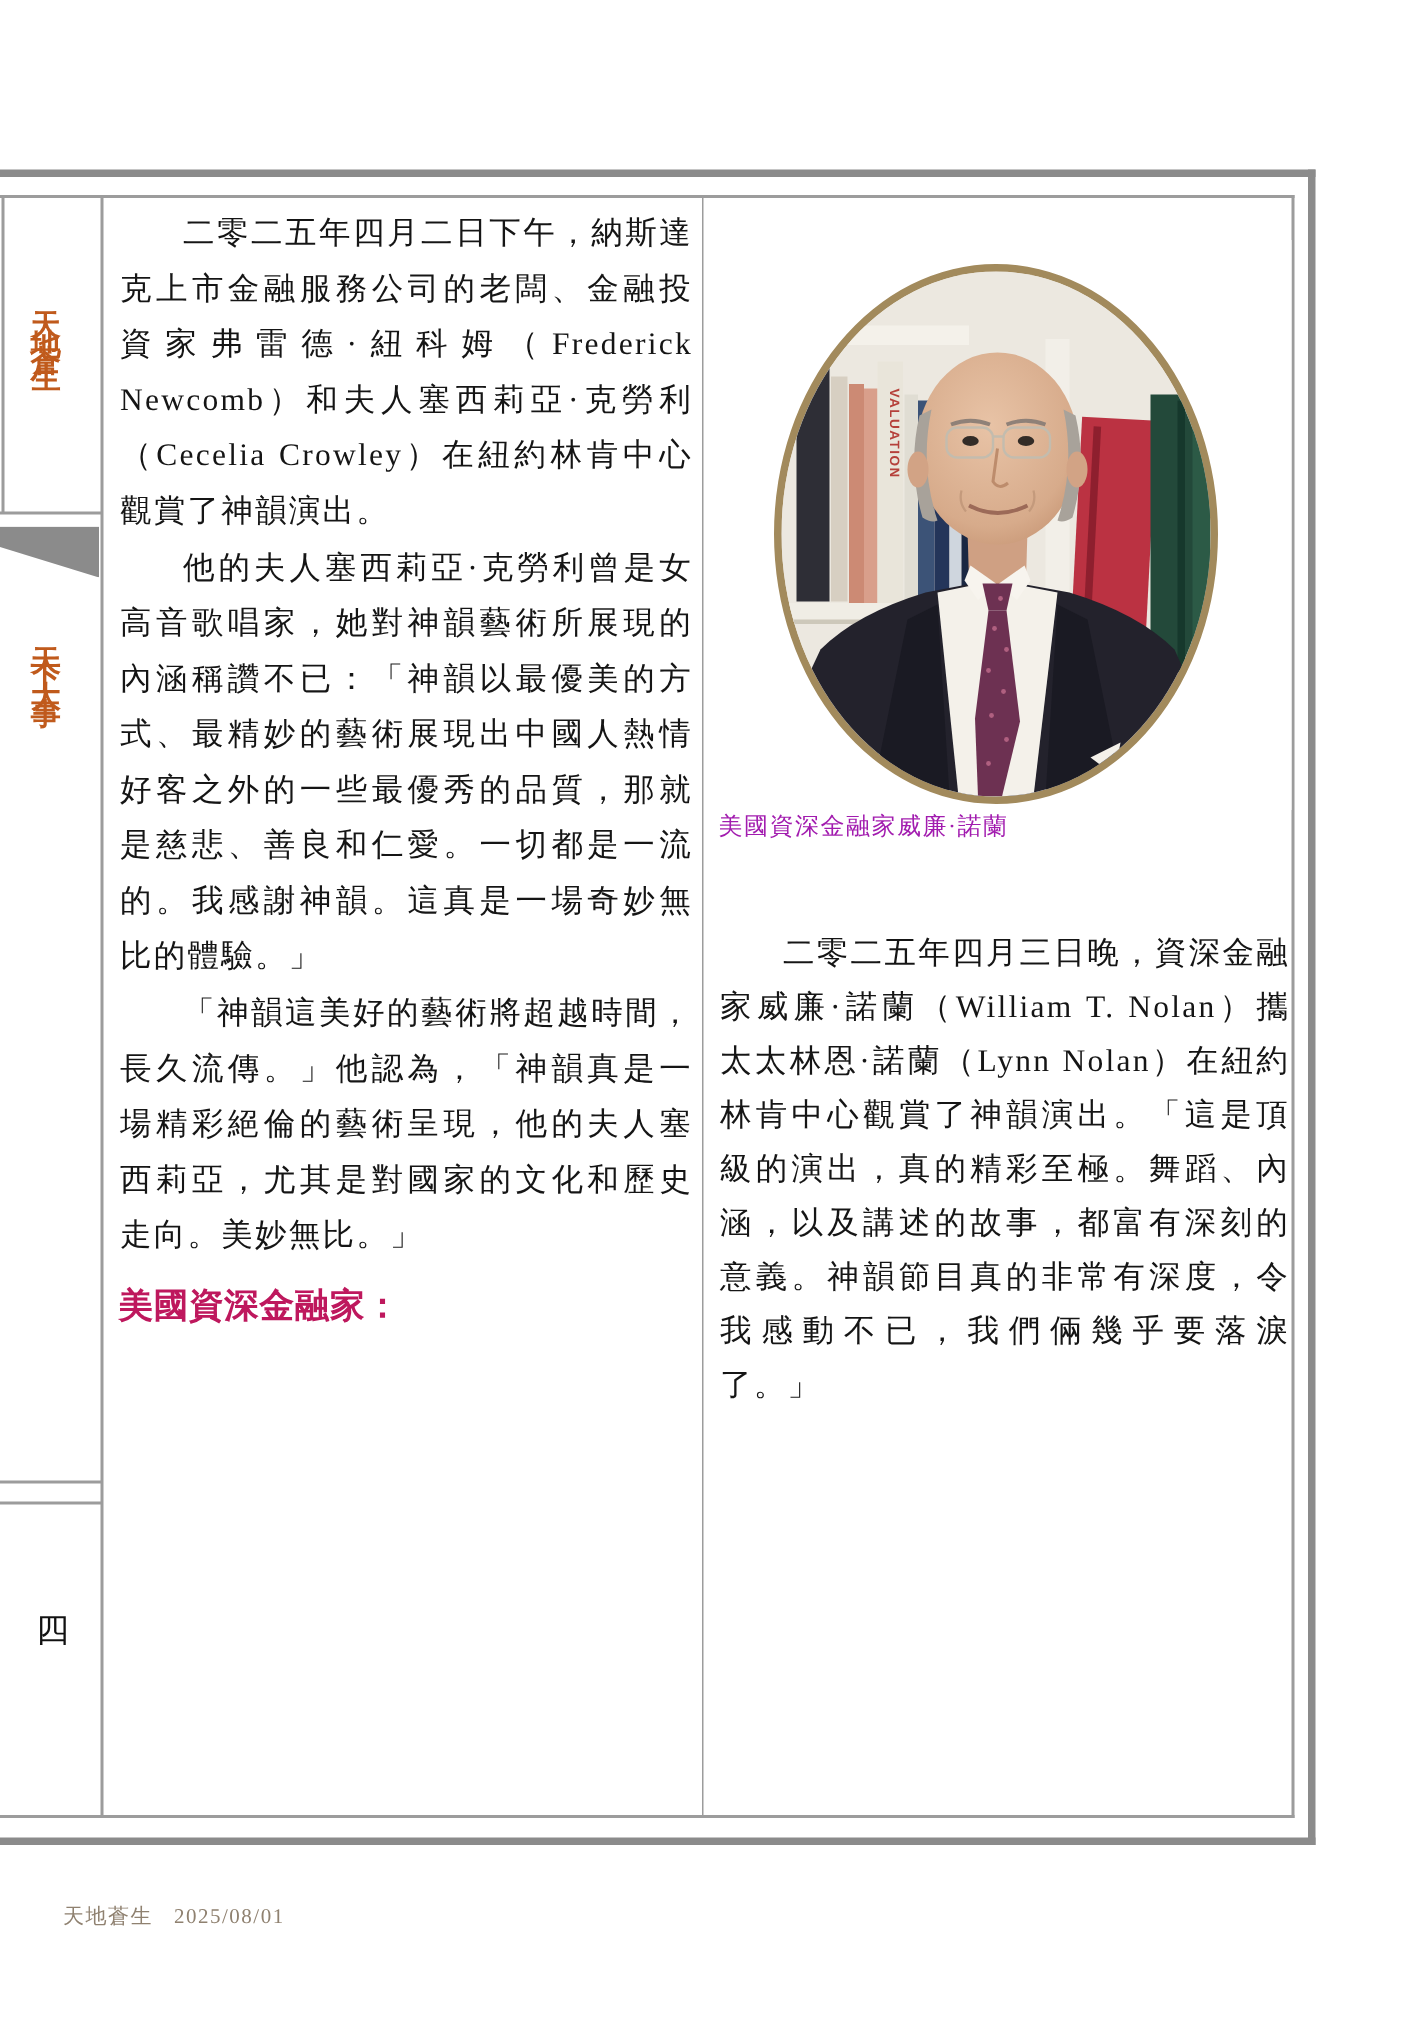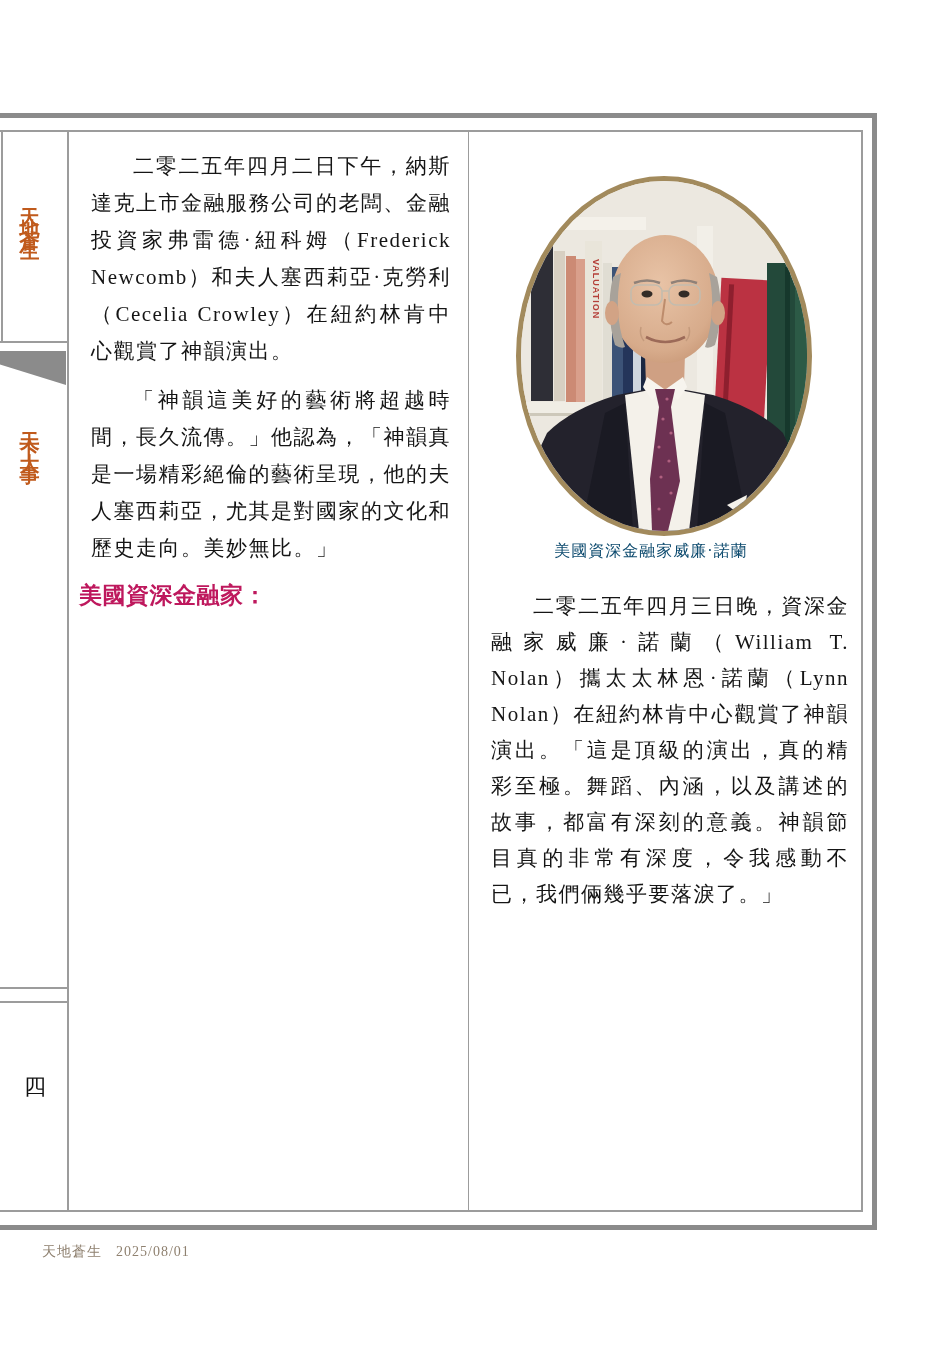--- a/index.html
+++ b/index.html
@@ -16,41 +16,41 @@
     color:#c05a1c;font-size:20px;letter-spacing:11px;font-weight:bold;
   }
   .wedge{
     position:absolute;left:0;top:351px;width:66px;height:34px;background:#8b8b8b;
     clip-path:polygon(0 0,100% 0,100% 100%,0 40%);
   }
   .page-num{position:absolute;left:24px;top:1072px;font-size:22px;color:#111;}
   
   .col{position:absolute;text-align:justify;}
   .col p{
-    margin:12px;text-indent:2em;font-size:21px;letter-spacing:1.5px;
+    margin:1px;text-indent:2em;font-size:21px;letter-spacing:1.5px;
   }
   .col-left{left:79px;top:136px;width:384px;}
   .col-left p{line-height:37px;}
-  .col-right{left:479px;top:576px;width:382px;}
+  .col-right{left:479px;top:616px;width:382px;}
   .col-right p{line-height:36px;}
   .heading{margin-top:12px;color:#be185d;font-weight:bold;font-size:23px;line-height:34px;letter-spacing:0.5px;}
   .heading div{white-space:nowrap;}
   
   .photo-area{position:absolute;left:479px;top:160px;width:382px;height:380px;background:#ffffff;}
   .oval{
     position:absolute;left:37px;top:16px;width:286px;height:350px;
     border:5px solid #a28a5c;border-radius:50%;overflow:hidden;background:#ece8e0;
   }
   .oval svg{display:block;width:100%;height:100%;}
   .caption{
-    position:absolute;left:460px;top:541px;width:382px;text-align:center;
-    font-size:16px;letter-spacing:1px;color:#0c4a6e;
+    position:absolute;left:479px;top:541px;width:382px;text-align:left;
+    font-size:16px;letter-spacing:1px;color:#a21caf;
   }
   
-  .footer{position:absolute;left:42px;top:1243px;font-size:14px;color:#8f8170;letter-spacing:1px;}
+  .footer{position:absolute;left:42px;top:1269px;font-size:14px;color:#8f8170;letter-spacing:1px;}
   .footer span{margin-right:14px;}
 </style>
 </head>
 <body>
 
 <div class="page">
 
   <div class="bar" style="left:0;top:113px;width:877px;height:5px;"></div>
   <div class="bar" style="left:872px;top:113px;width:5px;height:1117px;"></div>
   <div class="bar" style="left:0;top:1225px;width:877px;height:5px;"></div>
@@ -66,20 +66,21 @@
   <div class="wedge"></div>
   <div class="thin" style="left:0;top:987px;width:68px;height:2px;"></div>
   <div class="thin" style="left:0;top:1001px;width:68px;height:2px;"></div>
 
   <div class="v-tab" style="left:17px;top:192px;">天地蒼生</div>
   <div class="v-tab" style="left:17px;top:416px;">天下大事</div>
   <div class="page-num">四</div>
 
   <div class="col col-left">
     <p>二零二五年四月二日下午，納斯達克上市金融服務公司的老闆、金融投資家弗雷德·紐科姆（Frederick Newcomb）和夫人塞西莉亞·克勞利（Cecelia Crowley）在紐約林肯中心觀賞了神韻演出。</p>
+    <p>他的夫人塞西莉亞·克勞利曾是女高音歌唱家，她對神韻藝術所展現的內涵稱讚不已：「神韻以最優美的方式、最精妙的藝術展現出中國人熱情好客之外的一些最優秀的品質，那就是慈悲、善良和仁愛。一切都是一流的。我感謝神韻。這真是一場奇妙無比的體驗。」</p>
     <p>「神韻這美好的藝術將超越時間，長久流傳。」他認為，「神韻真是一場精彩絕倫的藝術呈現，他的夫人塞西莉亞，尤其是對國家的文化和歷史走向。美妙無比。」</p>
     <div class="heading">
       <div>美國資深金融家：</div>
     </div>
   </div>
 
   <div class="photo-area">
     <div class="oval">
       <svg viewBox="0 0 286 350" preserveAspectRatio="none">
         <defs>

